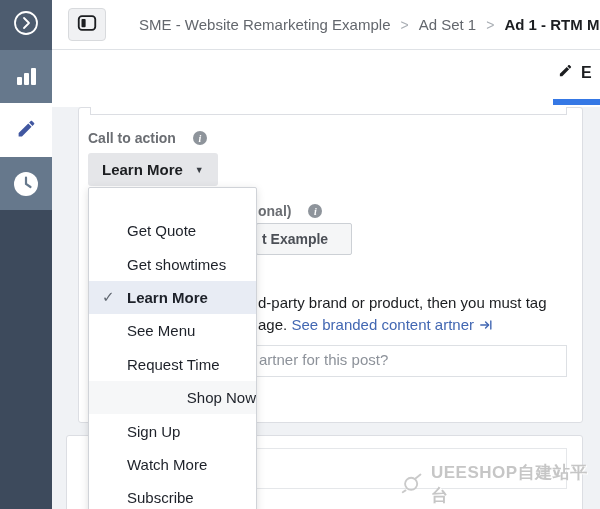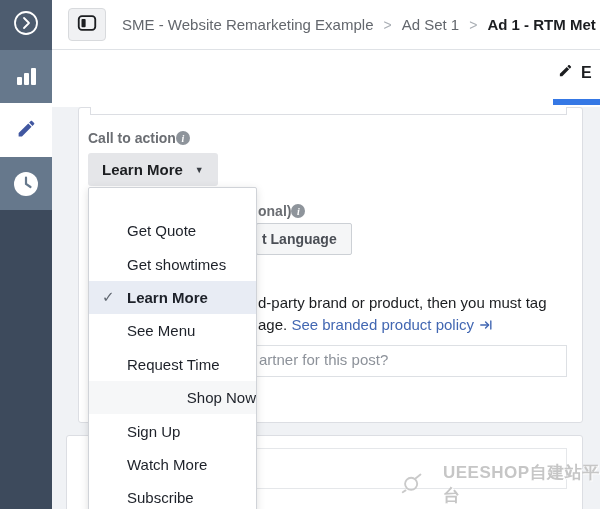--- a/index.html
+++ b/index.html
@@ -1,18 +1,18 @@
 <!DOCTYPE html>
 <html><head>
 <meta charset="utf-8">
 <style>
   html,body{margin:0;padding:0;}
   .stage{position:relative;width:600px;height:509px;overflow:hidden;background:#fff;
          font-family:"Liberation Sans","DejaVu Sans",sans-serif;-webkit-font-smoothing:antialiased;}
-  .abs{position:absolute;}
+  .abs{position:absolute;gap:17px;}
 
   
   .corner-box{left:0;top:0;width:52px;height:50px;background:#4d5c6f;z-index:7;
               display:flex;align-items:center;justify-content:center;}
   .header{left:52px;top:0;width:548px;height:50px;background:#fff;border-bottom:1px solid #dfe2e6;
           z-index:6;display:flex;align-items:center;padding-left:16px;box-sizing:border-box;overflow:hidden;}
   .panel-btn{width:36px;height:31px;background:#f0f1f3;border:1px solid #d8dadd;border-radius:4px;
              display:flex;align-items:center;justify-content:center;flex:0 0 auto;}
   .breadcrumb{display:flex;align-items:center;margin-left:16px;font-size:15px;color:#63676d;white-space:nowrap;}
   .crumb-sep{color:#a9aeb4;padding:0 10px;font-size:14px;}
@@ -69,21 +69,21 @@
   
   .dd{left:88px;top:187px;width:167px;height:302px;background:#fff;border:1px solid #d0d3d8;border-radius:2px;
       z-index:10;box-shadow:0 2px 8px rgba(0,0,0,.13);padding-top:26px;box-sizing:content-box;overflow:hidden;}
   .dd-item{position:relative;height:33.4px;display:flex;align-items:center;padding-left:38px;
            font-size:15px;color:#1d2129;cursor:pointer;}
   .dd-item.selected{background:#e8ecf4;font-weight:bold;}
   .dd-item.hovered{background:#f6f7f8;justify-content:flex-end;}
   .dd-check{position:absolute;left:13px;top:50%;transform:translateY(-50%);font-size:15px;color:#606770;font-weight:normal;}
 
   
-  .watermark{left:399px;top:461px;display:flex;align-items:center;gap:16px;z-index:12;}
+  .watermark{left:399px;top:461px;display:flex;align-items:center;gap:4px;z-index:12;}
   .watermark-text{font-size:17px;font-weight:bold;color:#c6c6c6;letter-spacing:.5px;
                   text-shadow:1px 1px 0 #ffffff;}
 </style>
 </head>
 <body>
 
 <div class="stage">
 
   <div class="abs corner-box">
     <span>
@@ -161,28 +161,28 @@
   <button class="abs cta-btn">
     <span>Learn More</span>
     <span class="caret">▼</span>
   </button>
 
   <div class="abs field-label lang-label">
     <span>onal)</span>
     <span class="info-dot">i</span>
   </div>
   <div class="abs lang-btn">
-    <span>t Language</span>
+    <span>t Example</span>
   </div>
 
   <div class="abs branded">
     <div>d-party brand or product, then you must tag</div>
     <div>
       <span>age.</span>
-      <a href="#" class="policy-link">See branded product policy</a><span class="ext-icon"><svg width="14" height="14" viewBox="0 0 16 16">
+      <a href="#" class="policy-link">See branded content artner</a><span class="ext-icon"><svg width="14" height="14" viewBox="0 0 16 16">
             <g fill="none" stroke="#4267b2" stroke-width="1.6" stroke-linecap="round" stroke-linejoin="round">
               <path d="M13.5 3.5v9"></path>
               <path d="M2 8h8.5"></path>
               <path d="M7.5 4.5L11 8l-3.5 3.5"></path>
             </g>
           </svg></span>
     </div>
   </div>
 
   <input class="abs partner-input" placeholder="artner for this post?" style="">

